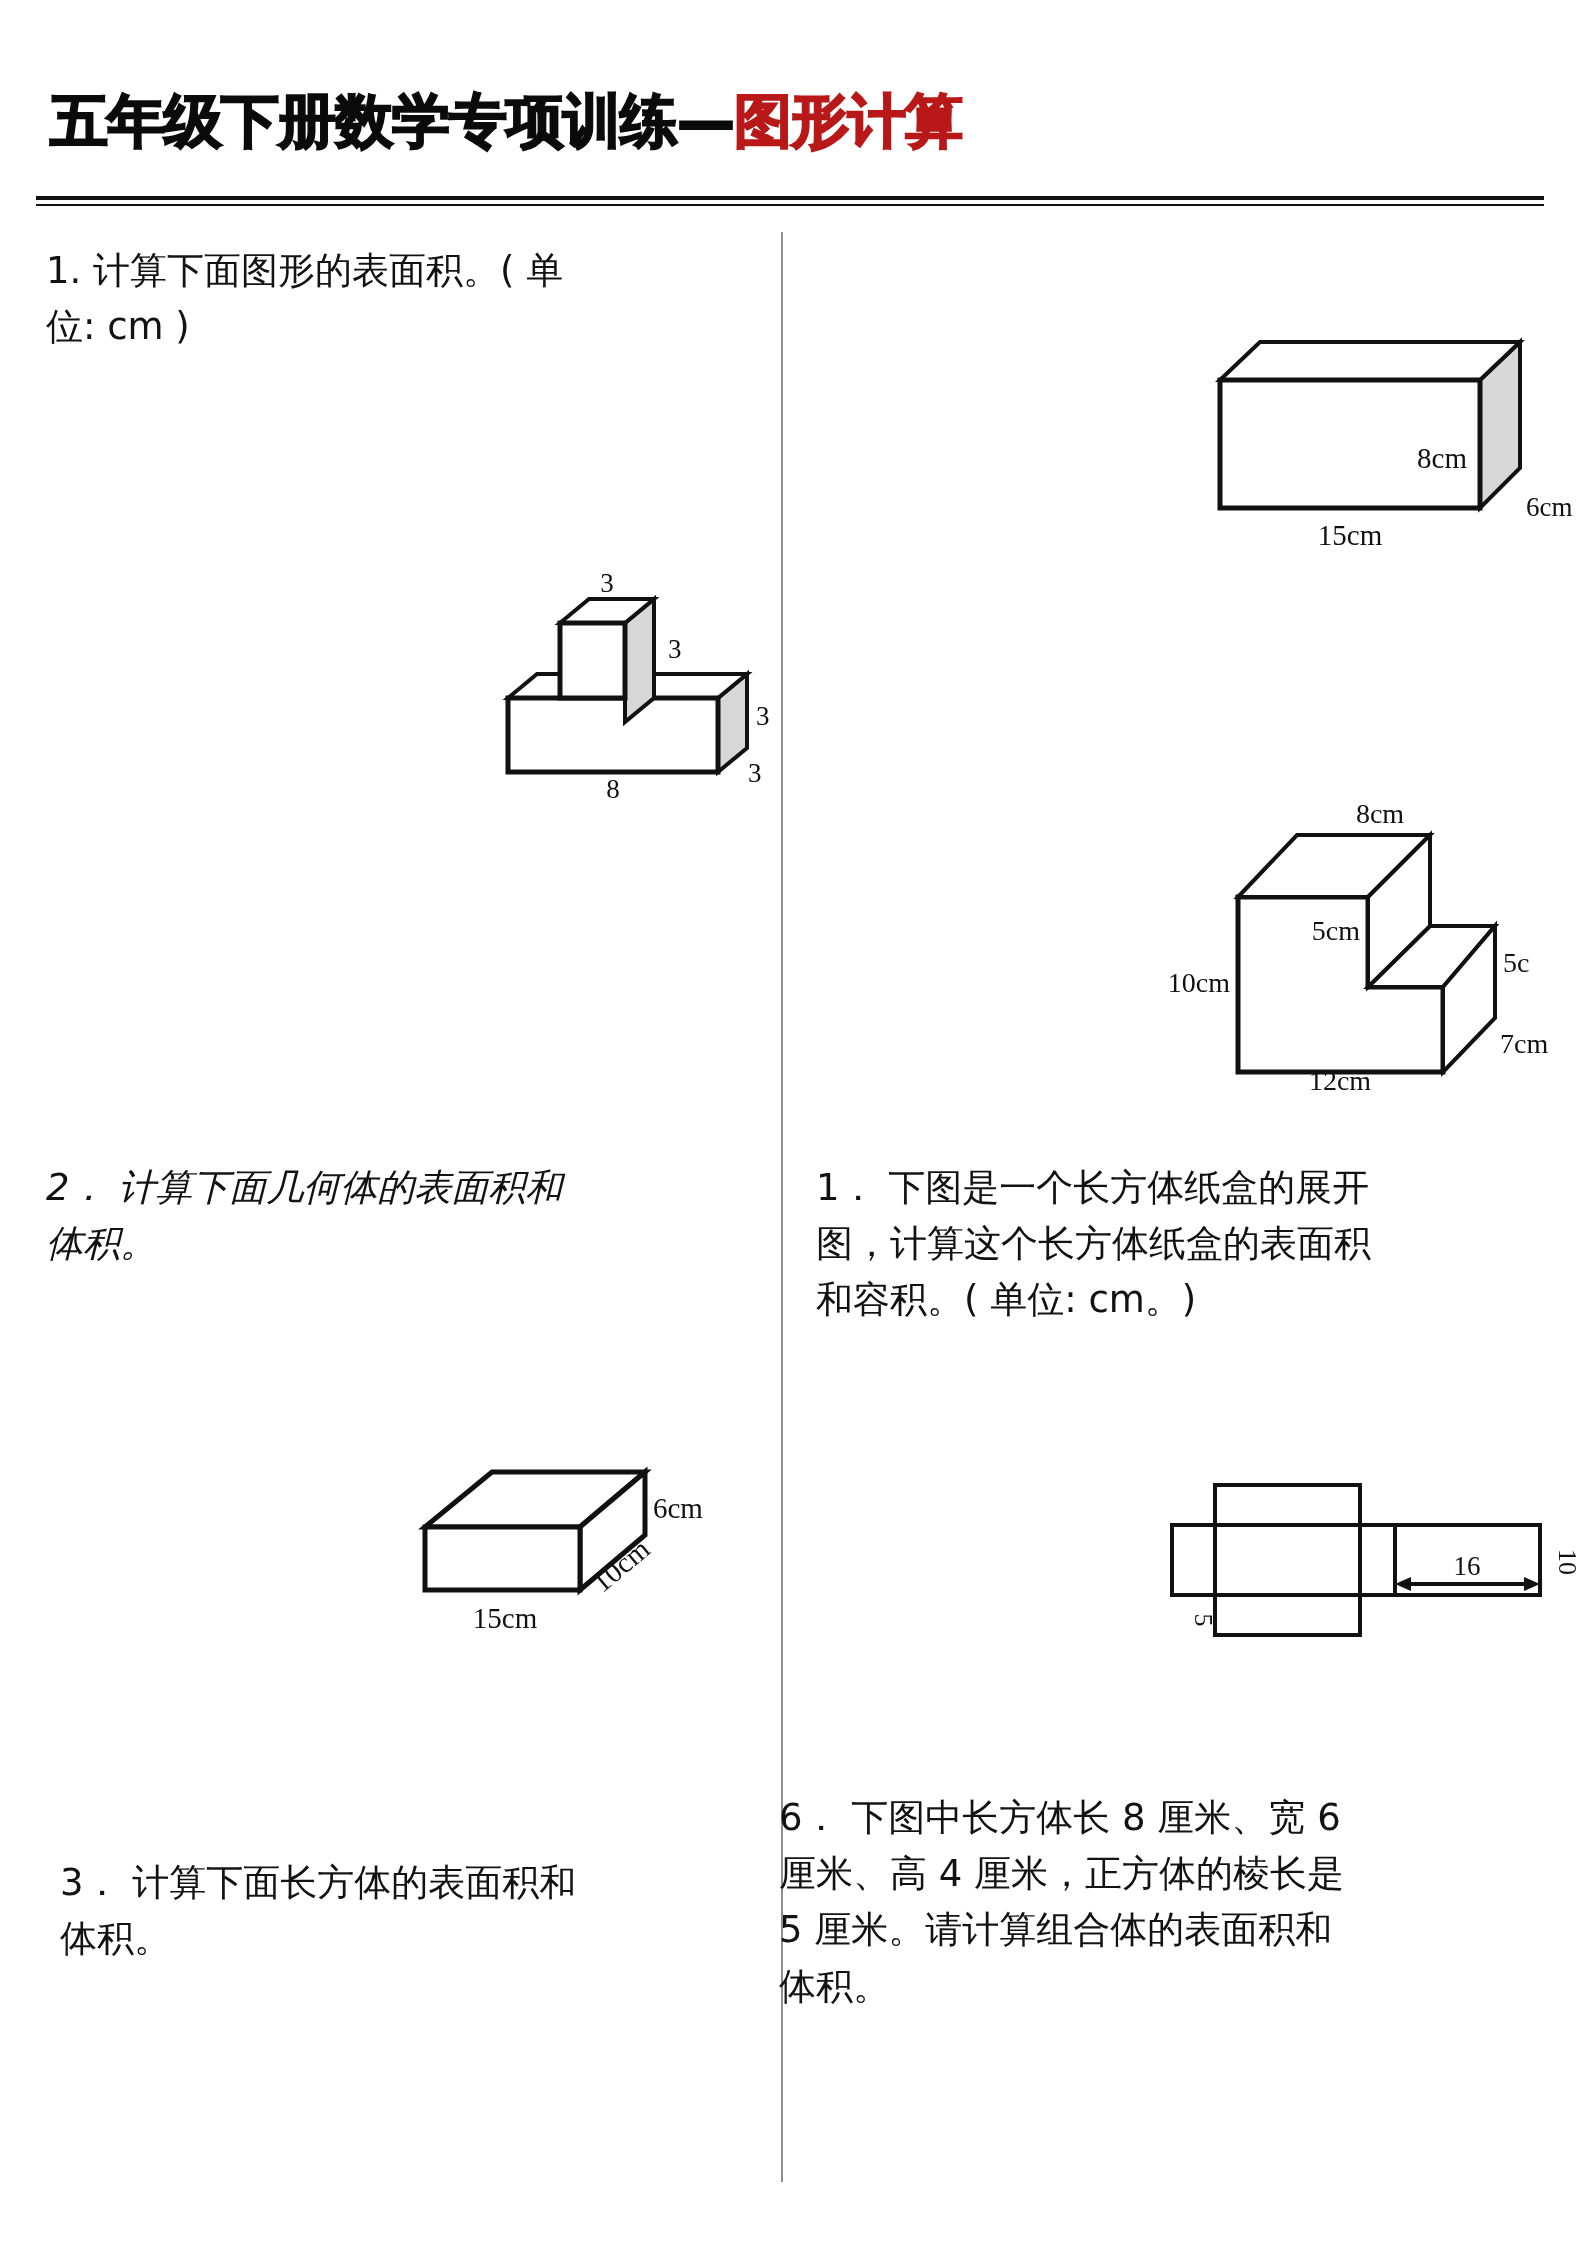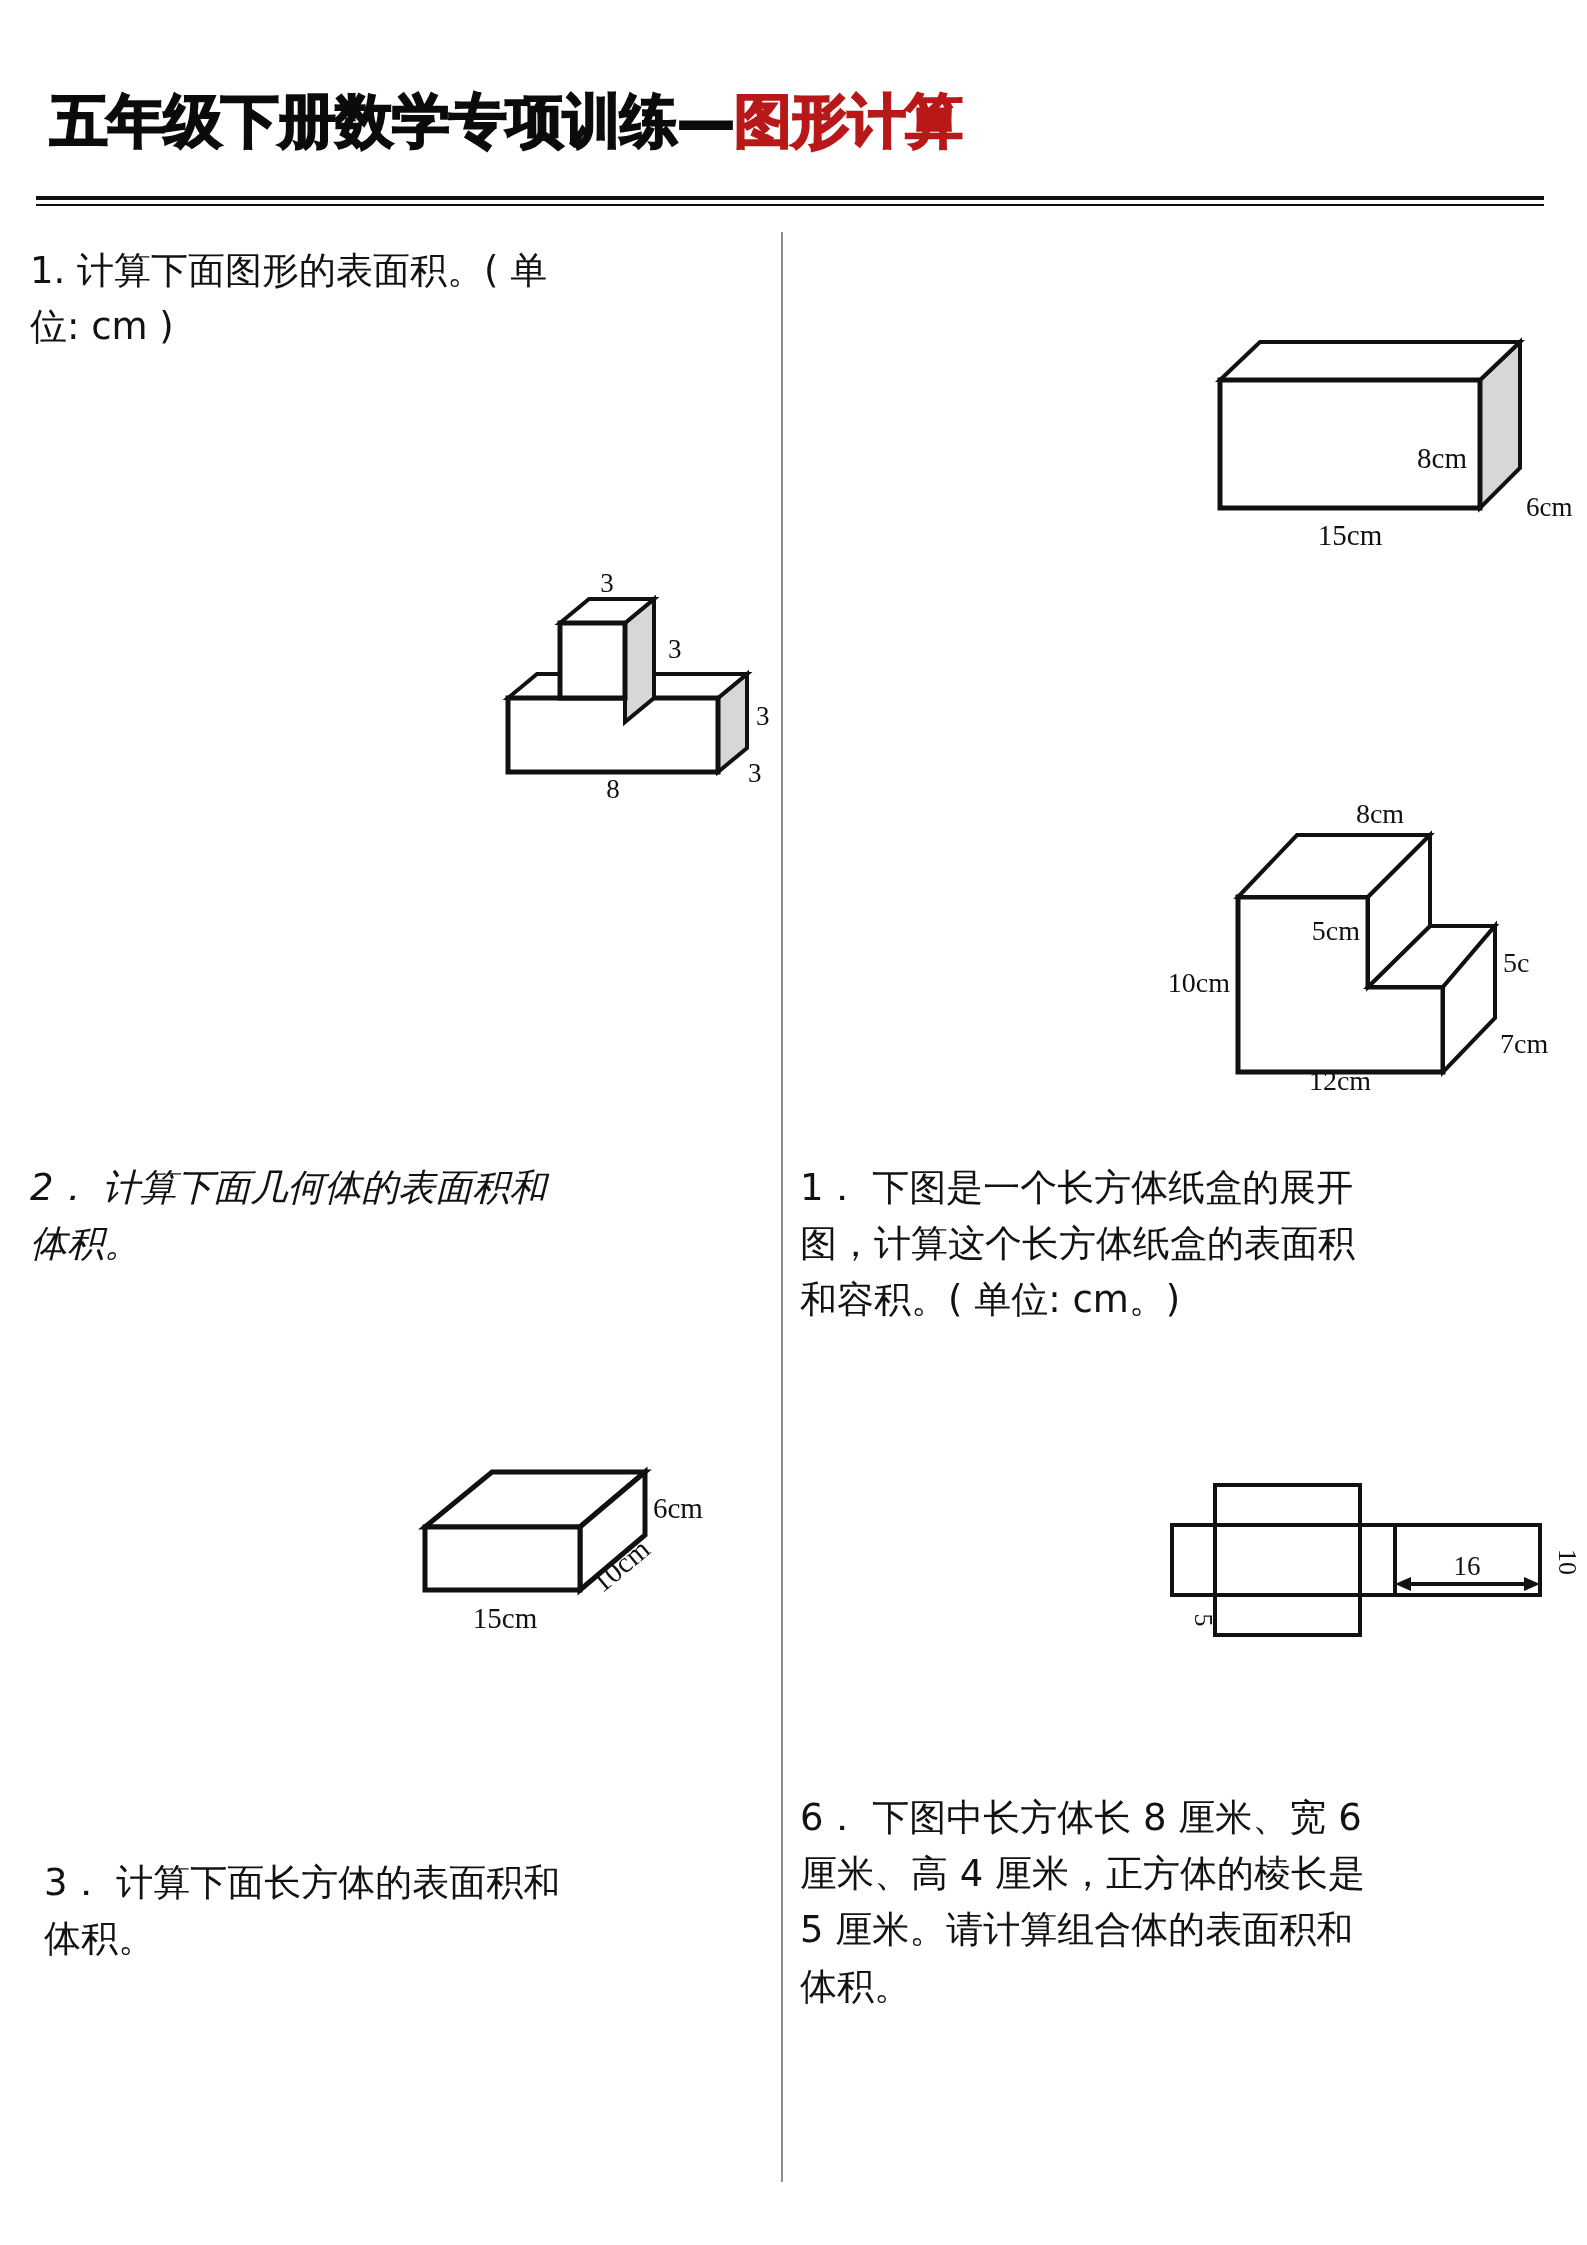--- a/index.html
+++ b/index.html
@@ -68,26 +68,27 @@
   }
 
   
   .question {
     position: absolute;
     font-family: "DejaVu Sans", sans-serif;
     font-size: 37px;
     line-height: 1.52;
     color: #121212;
     font-weight: 500;
+    margin-left: 16px;
   }
   #q1 { left: 30px;  top: 243px;  width: 540px; }
   #q2 { left: 30px;  top: 1160px; width: 545px; font-style: italic; }
   #q3 { left: 44px;  top: 1855px; width: 545px; }
   #q5 { left: 800px; top: 1160px; width: 590px; }
-  #q6 { left: 800px; top: 1790px; width: 590px; }
+  #q6 { left: 763px; top: 1790px; width: 590px; }
 
   
   .figure { position: absolute; }
   .figure svg { display: block; overflow: visible; }
 
   .lbl {
     font-family: "Liberation Serif", "DejaVu Serif", serif;
     fill: #111111;
   }
 </style>

